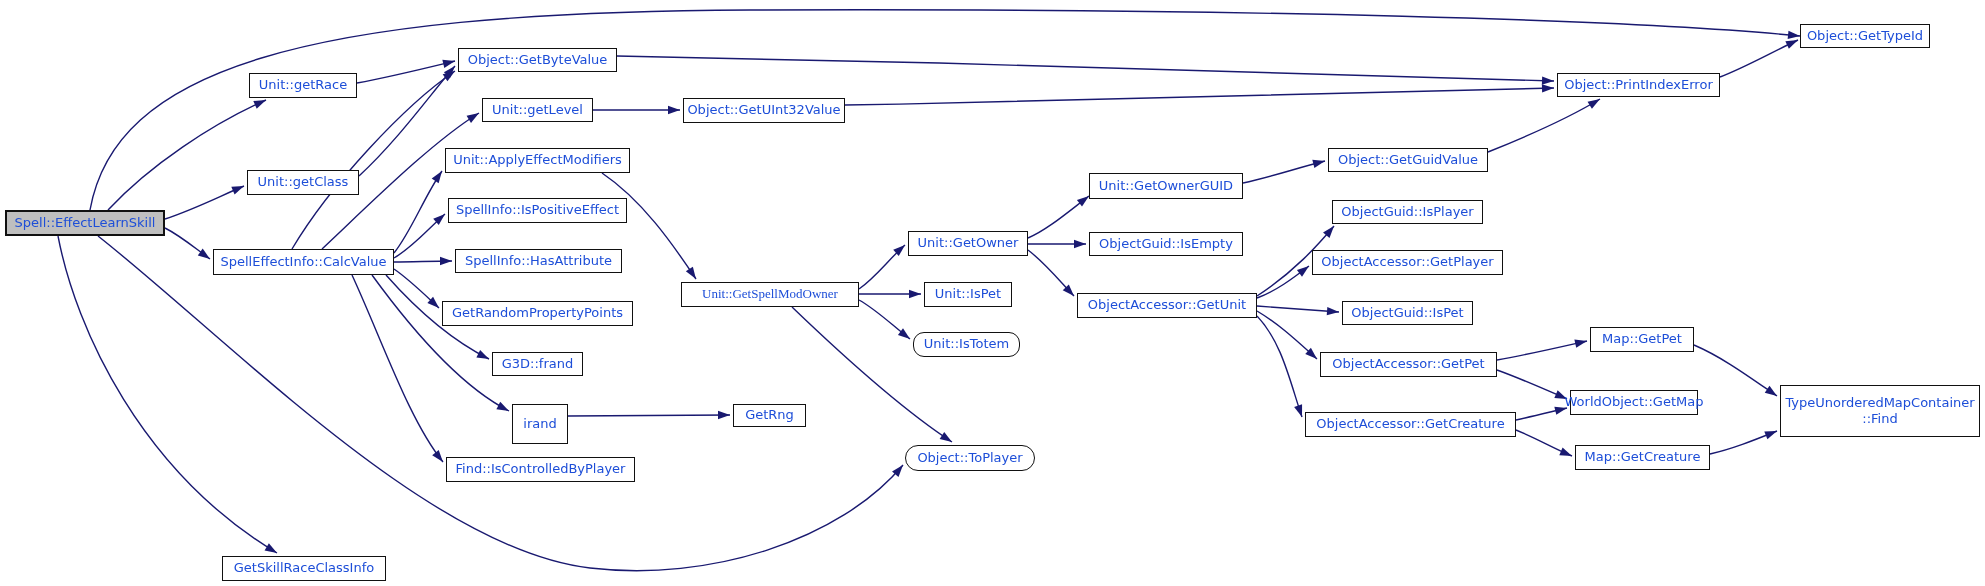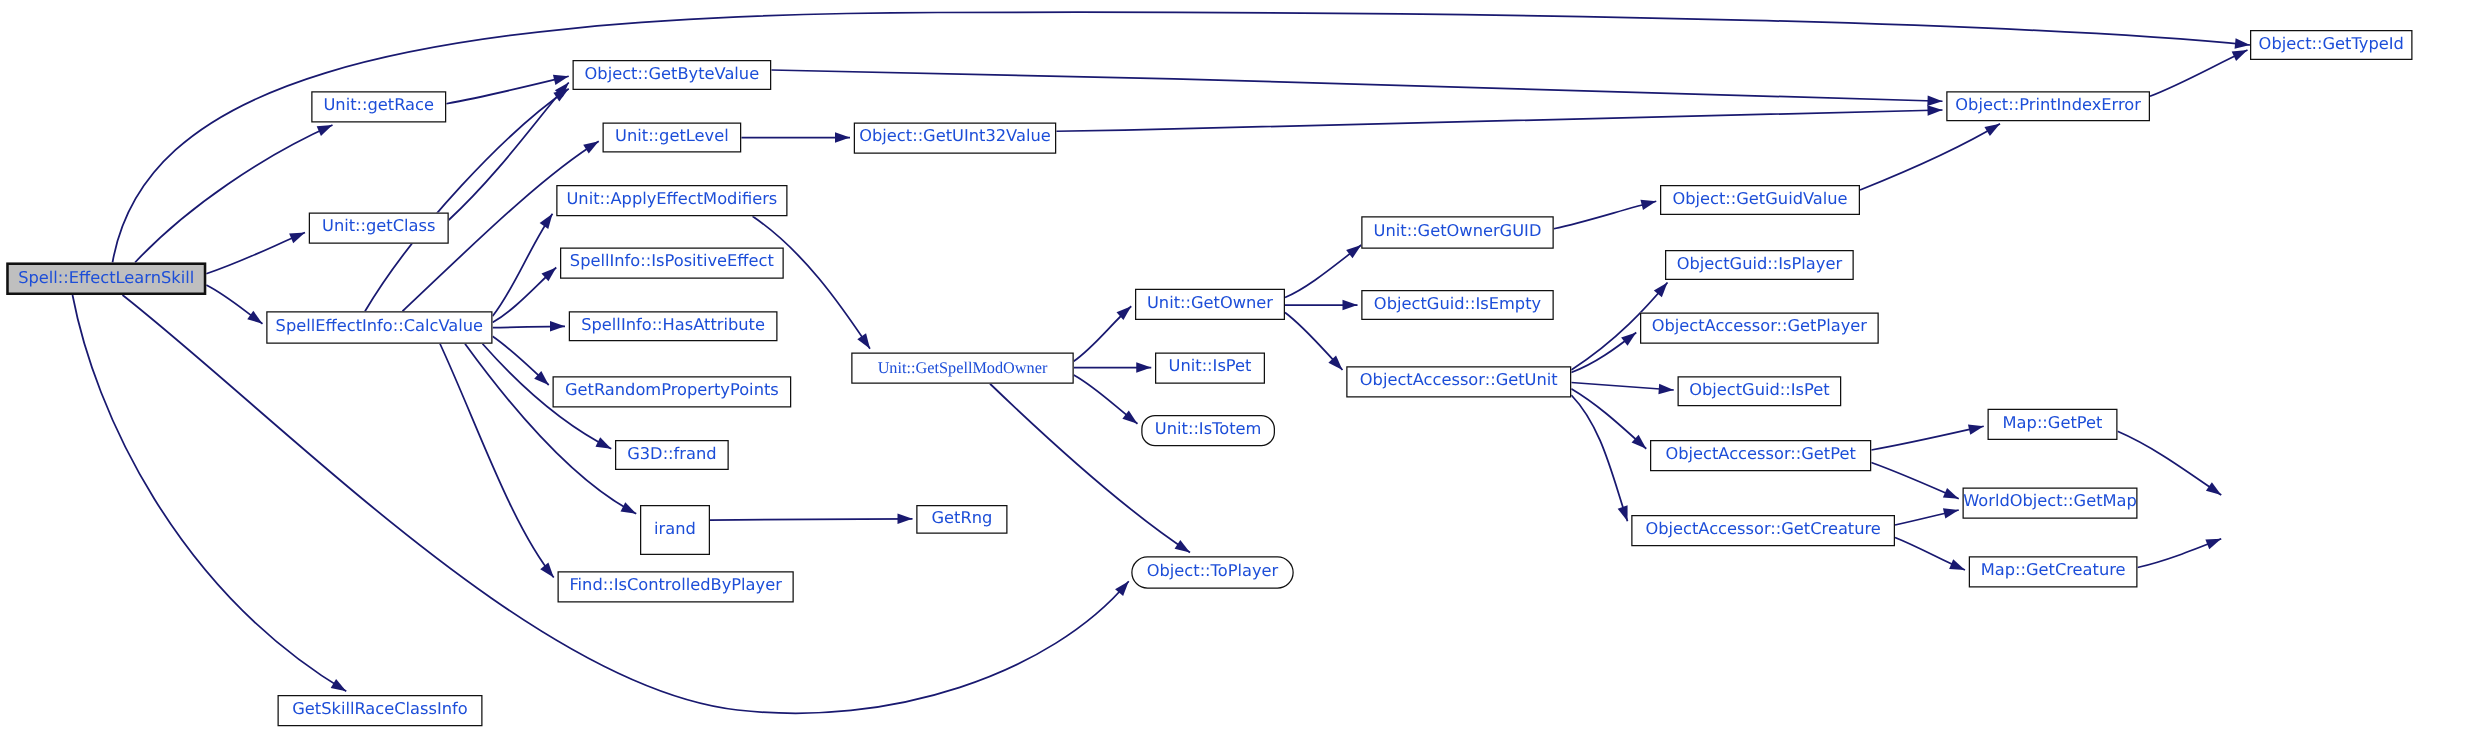--- a/index.html
+++ b/index.html
@@ -140,17 +140,19 @@
     <div class="node" style="left: 1089px; top: 173px; width: 154px; height: 26px;">Unit::GetOwnerGUID</div>
     <div class="node" style="left: 1089px; top: 232px; width: 154px; height: 24px;">ObjectGuid::IsEmpty</div>
     <div class="node" style="left: 1077px; top: 293px; width: 180px; height: 25px;">ObjectAccessor::GetUnit</div>
     <div class="node" style="left: 1328px; top: 148px; width: 160px; height: 24px;">Object::GetGuidValue</div>
     <div class="node" style="left: 1332px; top: 200px; width: 151px; height: 24px;">ObjectGuid::IsPlayer</div>
     <div class="node" style="left: 1312px; top: 250px; width: 191px; height: 25px;">ObjectAccessor::GetPlayer</div>
     <div class="node" style="left: 1342px; top: 301px; width: 131px; height: 24px;">ObjectGuid::IsPet</div>
     <div class="node" style="left: 1320px; top: 352px; width: 177px; height: 25px;">ObjectAccessor::GetPet</div>
     <div class="node" style="left: 1305px; top: 412px; width: 211px; height: 25px;">ObjectAccessor::GetCreature</div>
     <div class="node" style="left: 1590px; top: 327px; width: 104px; height: 25px;">Map::GetPet</div>
-    <div class="node" style="left: 1570px; top: 390px; width: 140px; height: 25px;">WorldObject::GetMap</div>
+    <div class="node" style="left: 1570px; top: 390px; width: 128px; height: 25px;">WorldObject::GetMap</div>
     <div class="node" style="left: 1575px; top: 445px; width: 135px; height: 25px;">Map::GetCreature</div>
+    <div class="node" style="left: 1780px; top: 385px; width: 200px; height: 52px;">TypeUnorderedMapContainer
+::Find</div>
     <div class="node" style="left: 1800px; top: 24px; width: 130px; height: 24px;">Object::GetTypeId</div>
     <div class="node" style="left: 1557px; top: 73px; width: 163px; height: 24px;">Object::PrintIndexError</div>
   </div>
 
 </body></html>

